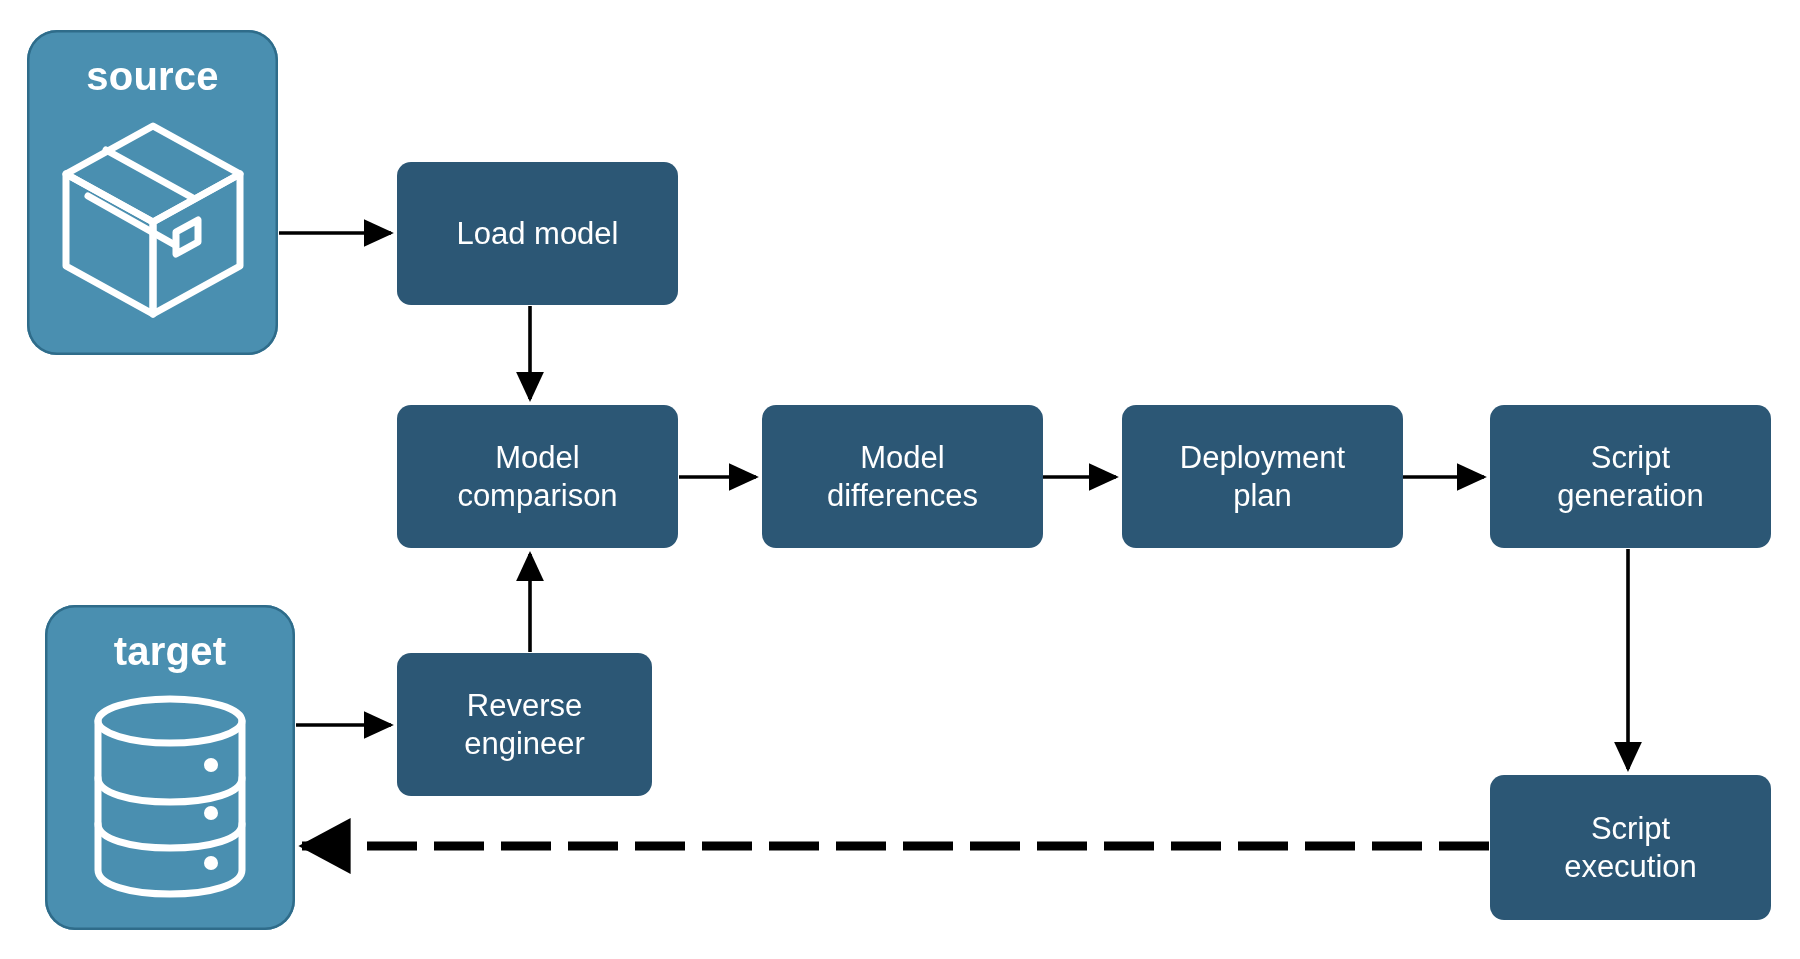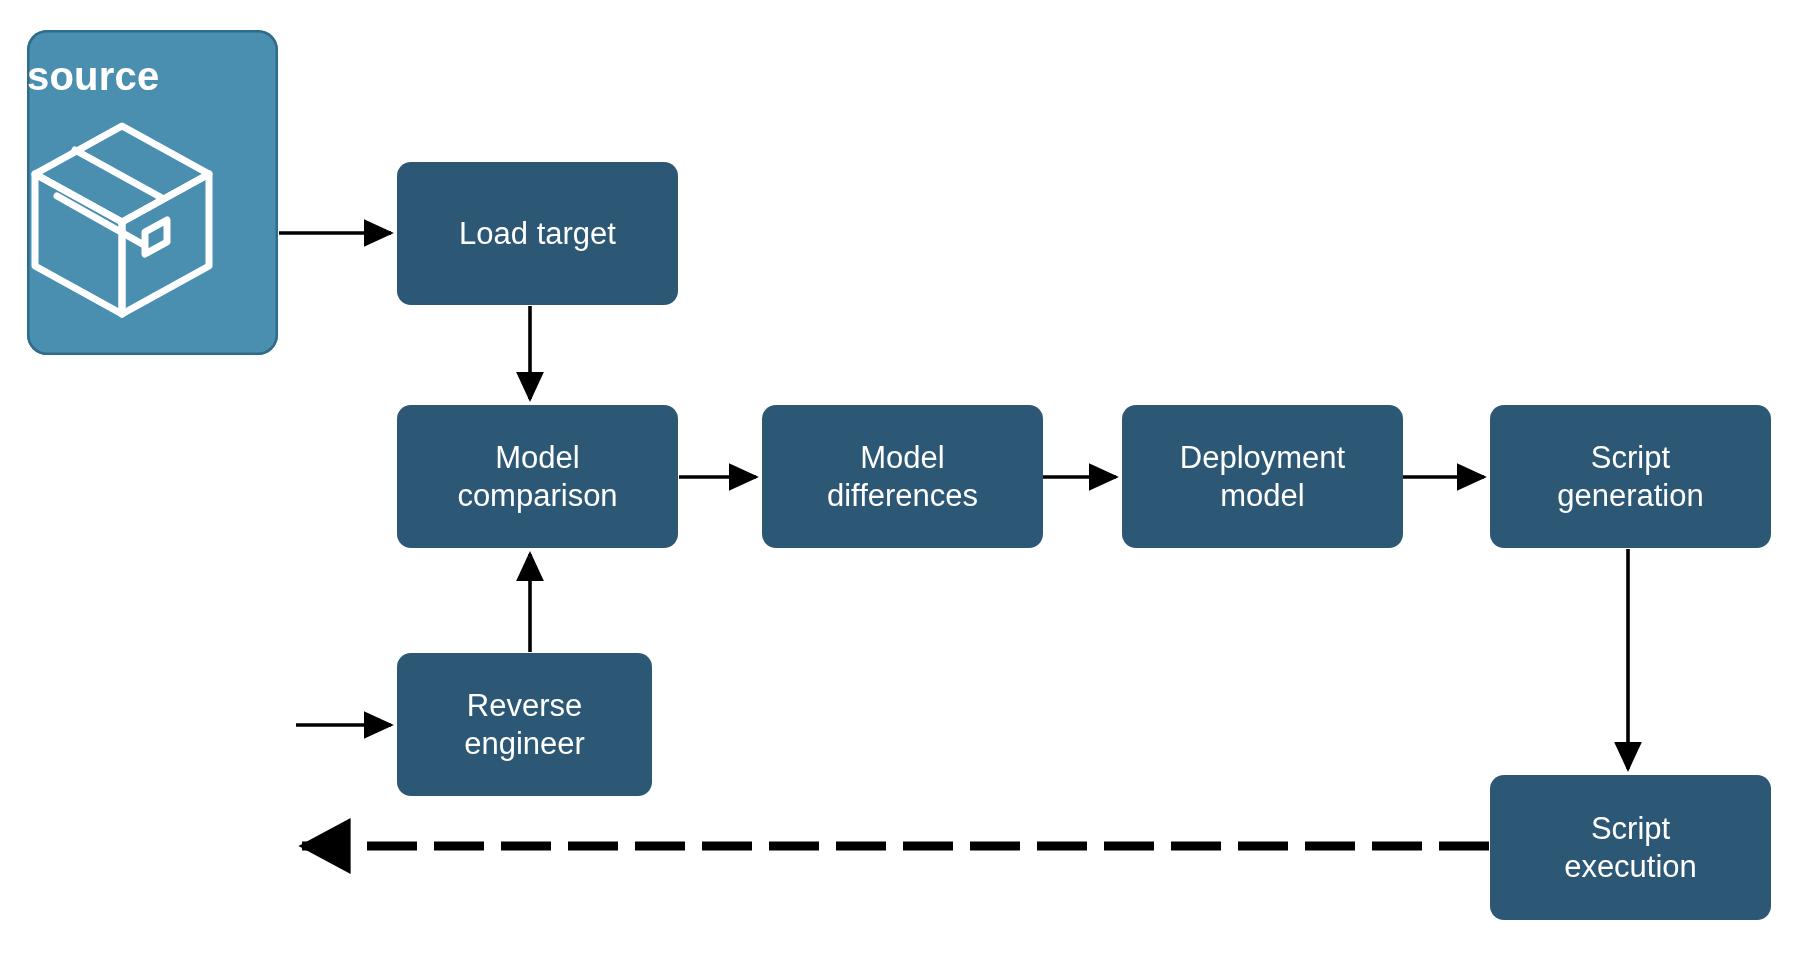--- a/index.html
+++ b/index.html
@@ -15,26 +15,26 @@
   #canvas {
     position: relative;
     width: 1800px;
     height: 959px;
     background: #ffffff;
     overflow: hidden;
   }
   
   .endpoint {
     position: absolute;
-    border-radius: 20px;
+    border-radius: 30px;
     background: var(--accent-light, #4a8fb0);
     box-shadow: 0 0 0 2.5px #2f6c8a inset;
     display: flex;
     flex-direction: column;
-    align-items: flex-start;
+    align-items: center;
     box-sizing: border-box;
     gap: 8px;
   }
   .endpoint-label {
     color: #ffffff;
     font-weight: bold;
     font-size: 40px;
     letter-spacing: 0.2px;
     line-height: 1;
     margin-top: 26px;
@@ -116,38 +116,57 @@
         <path d="M182 56 L182 148 L95 196 L95 104 Z"></path>
 
         <path d="M48 32 L135 80"></path>
         <path d="M30 78 L117 127"></path>
 
         <path d="M118 114 L140 102 L140 124 L118 136 Z"></path>
       </svg>
     </div>
   </div>
 
+  <div class="endpoint" style="left: 45px; top: 605px; width: 250px; height: 325px; background: rgb(74, 143, 176); box-shadow: rgb(47, 108, 138) 0px 0px 0px 2.5px inset;">
+    <div class="endpoint-label">target</div>
+    <div class="endpoint-icon">
+      <svg width="160" height="205" viewBox="0 0 160 205" xmlns="http://www.w3.org/2000/svg" fill="none" stroke="#ffffff" stroke-width="7" stroke-linejoin="round" stroke-linecap="round">
+
+        <path d="M8 28 L8 177 C8 192 40 201 80 201 C120 201 152 192 152 177 L152 28"></path>
+
+        <ellipse cx="80" cy="28" rx="72" ry="22"></ellipse>
+
+        <path d="M8 85 C8 100 40 109 80 109 C120 109 152 100 152 85"></path>
+
+        <path d="M8 131 C8 146 40 155 80 155 C120 155 152 146 152 131"></path>
+
+        <circle cx="121" cy="72" r="7" fill="#ffffff" stroke="none"></circle>
+        <circle cx="121" cy="120" r="7" fill="#ffffff" stroke="none"></circle>
+        <circle cx="121" cy="170" r="7" fill="#ffffff" stroke="none"></circle>
+      </svg>
+    </div>
+  </div>
 
   <div class="node" style="left: 397px; top: 162px; width: 281px; height: 143px; background: rgb(44, 87, 117);">
-    <span>Load target</span>
+    <span>Load model</span>
   </div>
 
   <div class="node" style="left: 397px; top: 405px; width: 281px; height: 143px; background: rgb(44, 87, 117);">
     <span>Model
 comparison</span>
   </div>
 
   <div class="node" style="left: 762px; top: 405px; width: 281px; height: 143px; background: rgb(44, 87, 117);">
     <span>Model
 differences</span>
   </div>
 
   <div class="node" style="left: 1122px; top: 405px; width: 281px; height: 143px; background: rgb(44, 87, 117);">
     <span>Deployment
-model</span>
+plan</span>
   </div>
 
   <div class="node" style="left: 1490px; top: 405px; width: 281px; height: 143px; background: rgb(44, 87, 117);">
     <span>Script
 generation</span>
   </div>
 
   <div class="node" style="left: 397px; top: 653px; width: 255px; height: 143px; background: rgb(44, 87, 117);">
     <span>Reverse
 engineer</span>

